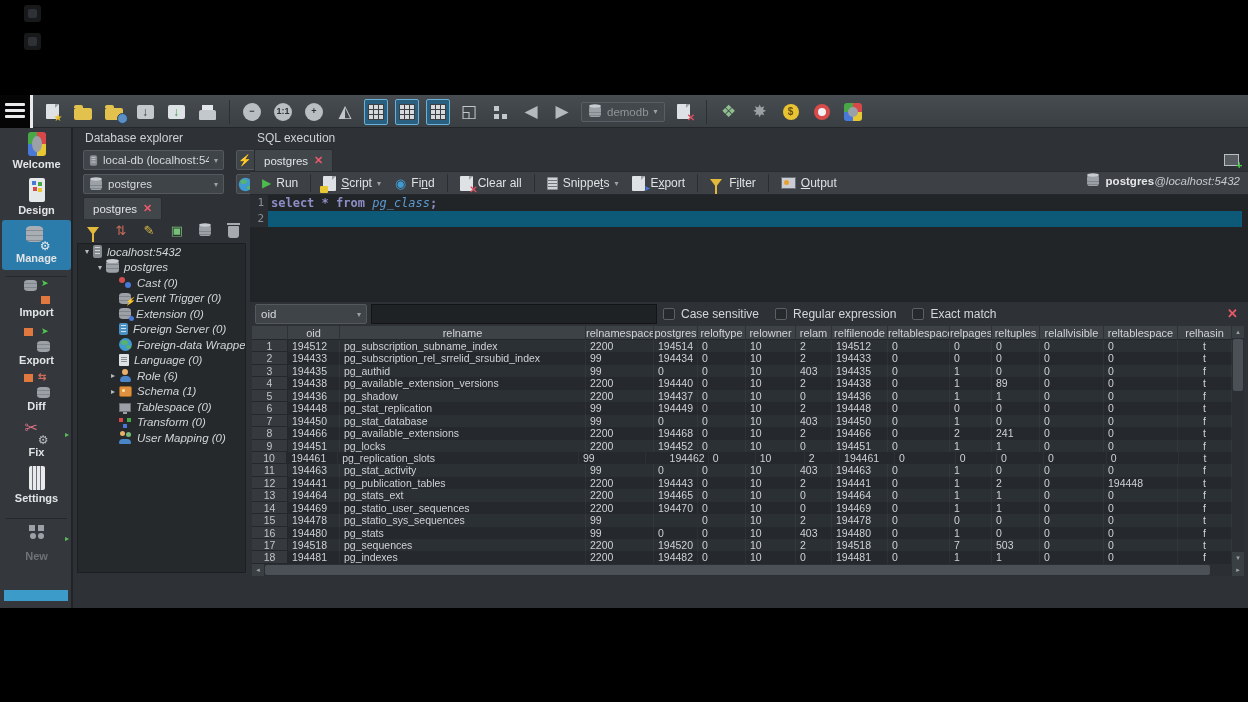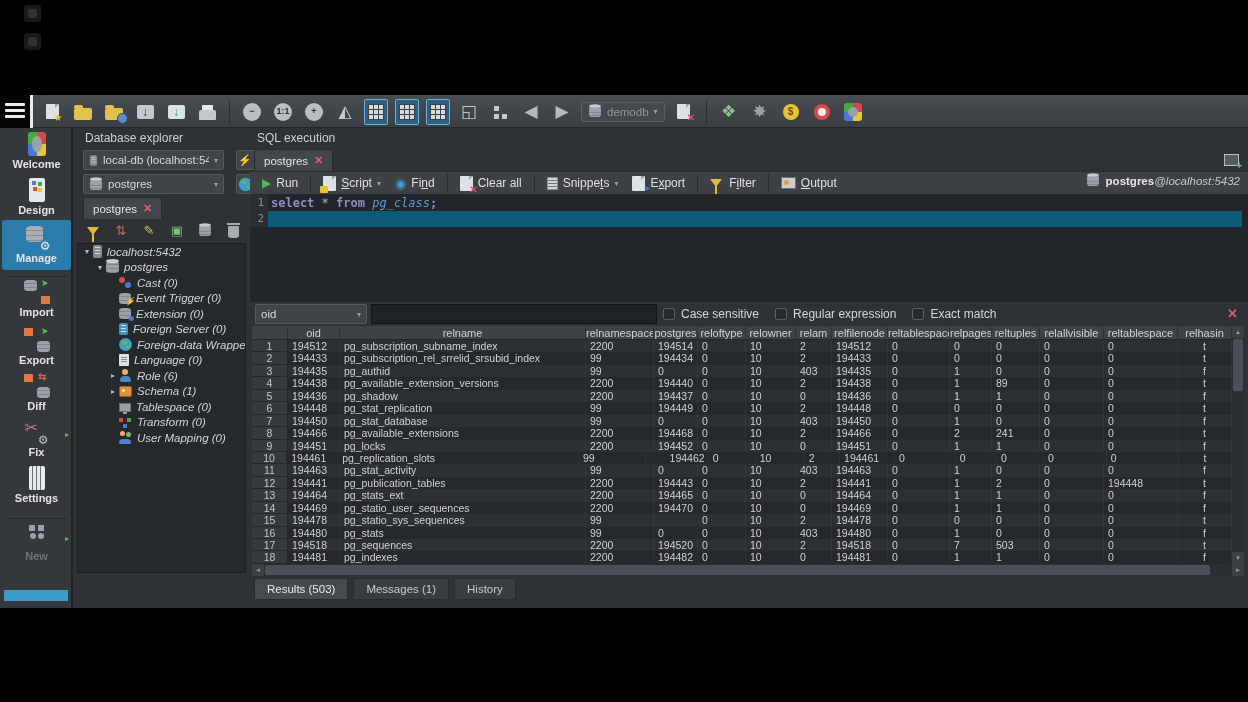--- a/index.html
+++ b/index.html
@@ -946,21 +946,16 @@
       <div class="vscroll">
         <div class="sarrow" style="top:0">▴</div>
         <div class="vthumb"></div>
         <div class="sarrow" style="bottom:0">▾</div>
       </div>
       <div class="hscroll">
         <div class="sarrow" style="left:0">◂</div>
         <div class="hthumb"></div>
         <div class="sarrow" style="right:0">▸</div>
       </div>
-      <div class="sq-tabs2" id="res-tabs">
-          <div class="tab2 active">Results (503)</div>
-          <div class="tab2">Messages (1)</div>
-          <div class="tab2">History</div>
-        </div>
     </div>
 
   </div>
 </div>
 
 </body></html>

